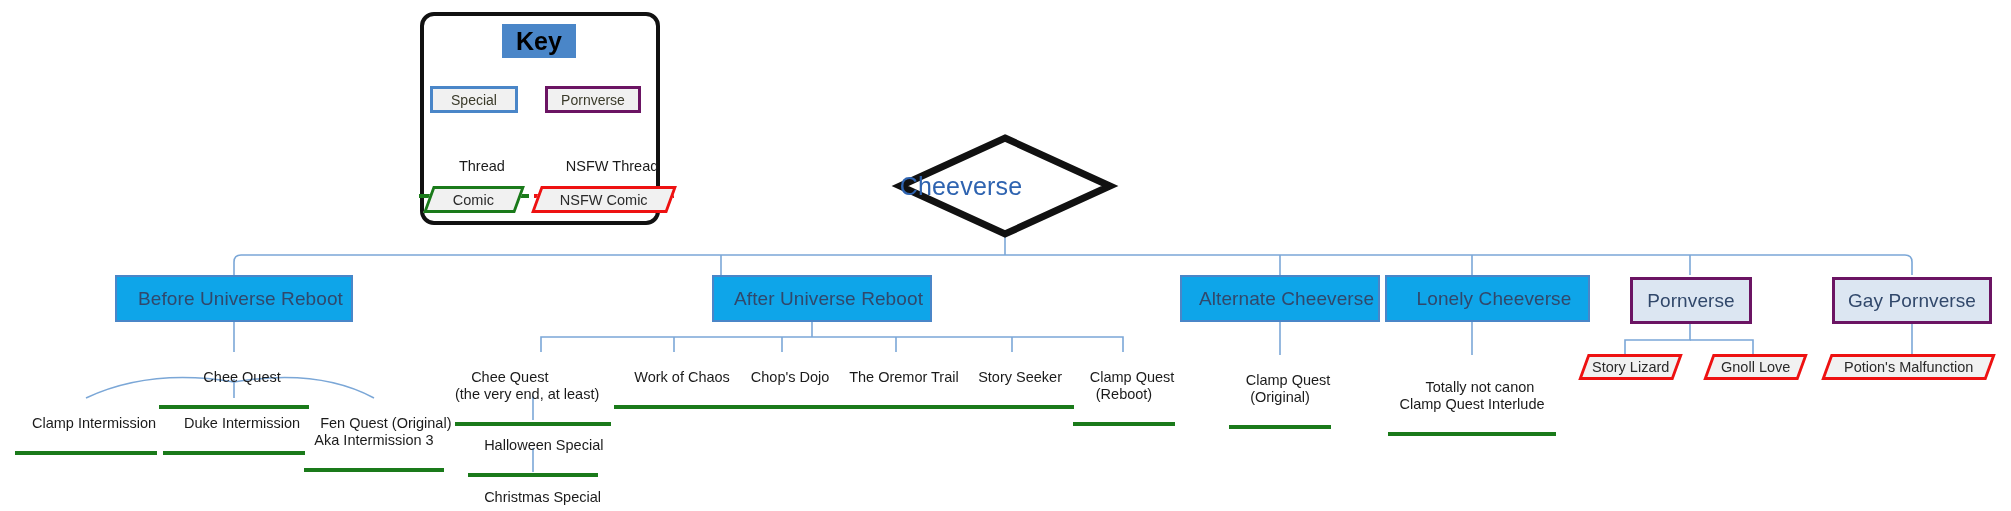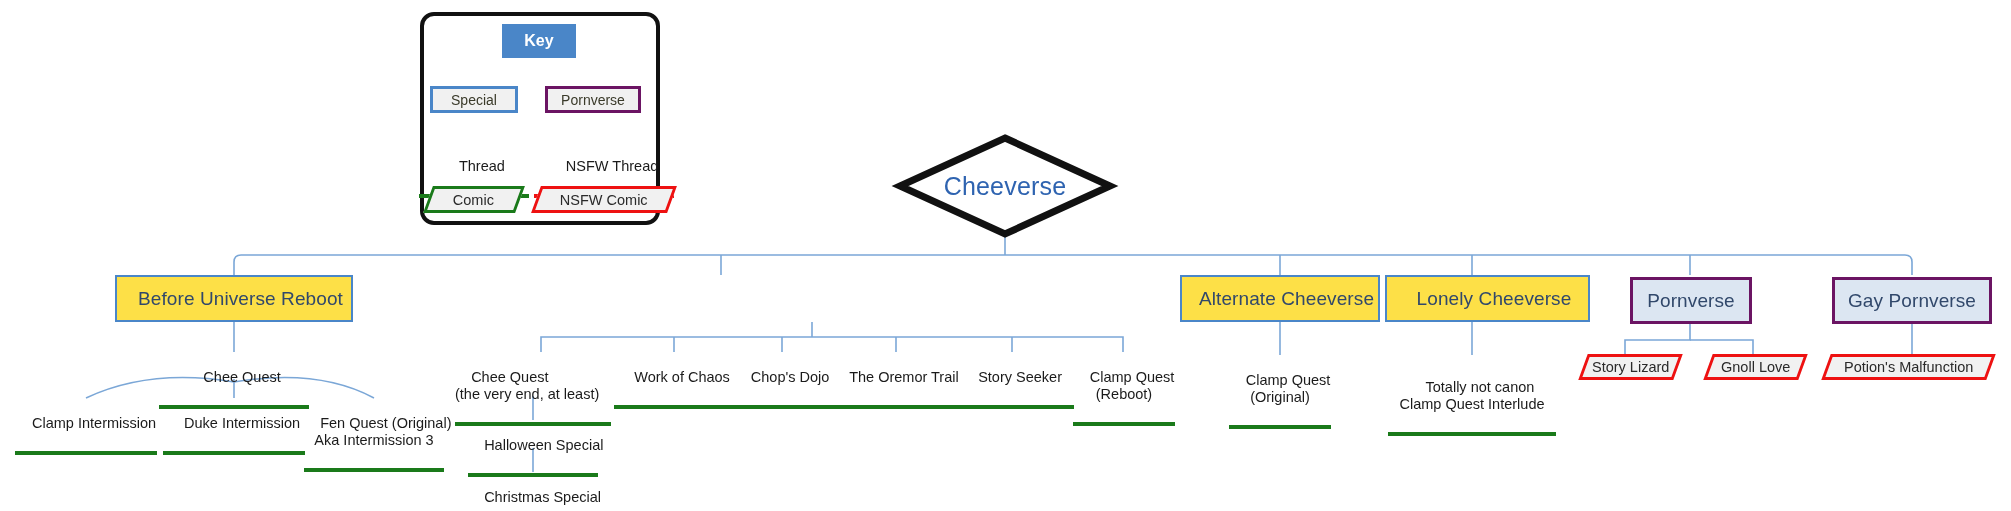--- a/index.html
+++ b/index.html
@@ -8,29 +8,29 @@
     font-family:"Liberation Sans","DejaVu Sans",sans-serif;
     color:#1b1b1b;
   }
   #canvas{position:absolute;left:0;top:0;width:2011px;height:511px;}
   svg.wires{position:absolute;left:0;top:0;width:2011px;height:511px;pointer-events:none;}
 
   
   .node{position:absolute;box-sizing:border-box;display:flex;align-items:center;justify-content:center;}
 
   .box-universe{
-    background:#fde047;border:2px solid #4a86c8;
+    background:#0ea5e9;border:2px solid #4a86c8;
     color:#31486b;font-size:19px;letter-spacing:.1px;padding-left:13px;
   }
   .box-porn{
     background:#dce6f2;border:3px solid #6b1463;
     color:#31486b;font-size:19px;letter-spacing:.1px;
   }
   .box-key-head{
-    background:#4a86c8;border:none;color:#ffffff;font-size:16px;font-weight:bold;
+    background:#4a86c8;border:none;color:#000000;font-size:25px;font-weight:bold;
   }
   .box-key-small{
     background:#f1f1f1;border:3px solid #4a86c8;color:#3a3a2a;font-size:14px;
   }
   .box-key-small.porn{border-color:#6b1463;}
 
   
   .thread{
     position:absolute;text-align:center;font-size:14.5px;line-height:17px;
     color:#1b1b1b;white-space:pre;
@@ -147,26 +147,27 @@
   </div>
 
   <div class="comic green" style="left:428px;top:186px;width:92px;height:27px;">
     <span>Comic</span>
   </div>
 
   <div class="comic red" style="left:536px;top:186px;width:136px;height:27px;">
     <span>NSFW Comic</span>
   </div>
 
-  <div class="diamond" style="left:900px;top:138px;width:210px;height:96px;">
+  <div class="diamond" style="left:856px;top:138px;width:210px;height:96px;">
     <div class="dlabel">Cheeverse</div>
   </div>
 
   <div class="node box-universe" style="left:115px;top:275px;width:238px;height:47px;">Before Universe Reboot</div>
 
+  <div class="node box-universe" style="left:712px;top:275px;width:220px;height:47px;">After Universe Reboot</div>
 
   <div class="node box-universe" style="left:1180px;top:275px;width:200px;height:47px;">Alternate Cheeverse</div>
 
   <div class="node box-universe" style="left:1385px;top:275px;width:205px;height:47px;">Lonely Cheeverse</div>
 
   <div class="node box-porn" style="left:1630px;top:277px;width:122px;height:47px;">Pornverse</div>
 
   <div class="node box-porn" style="left:1832px;top:277px;width:160px;height:47px;">Gay Pornverse</div>
 
   <div class="thread" style="left:159px;top:352px;width:150px;">

